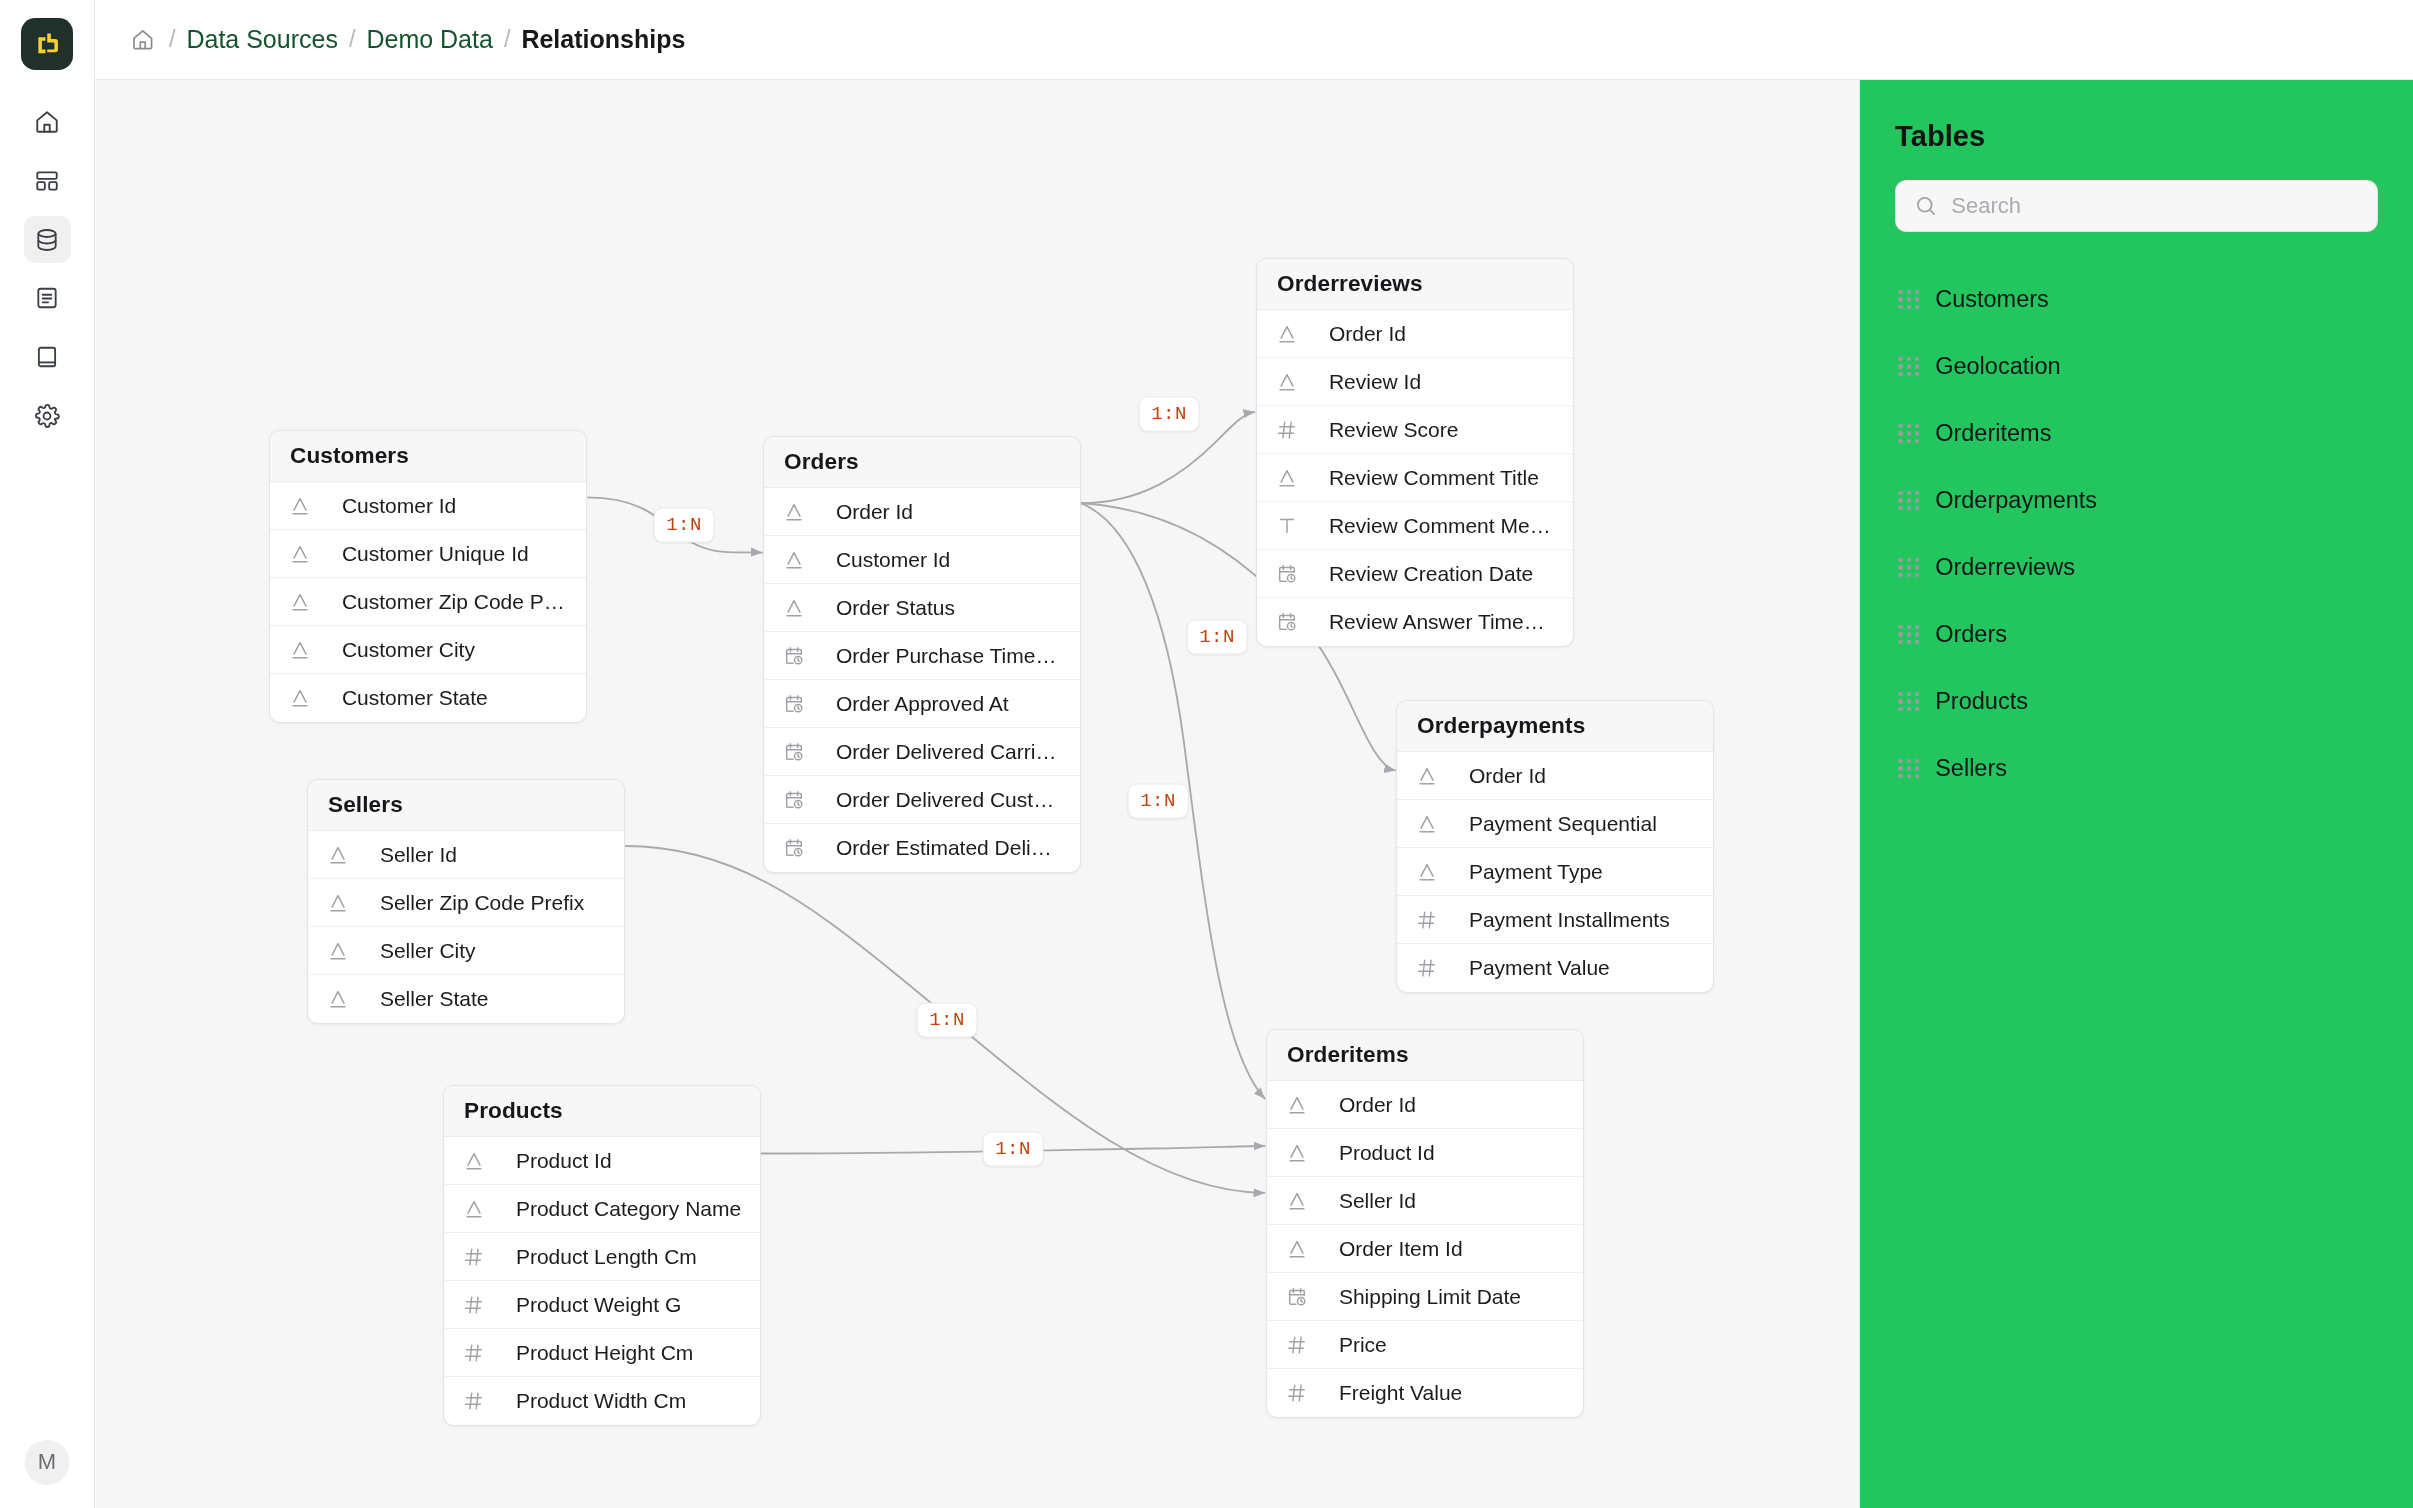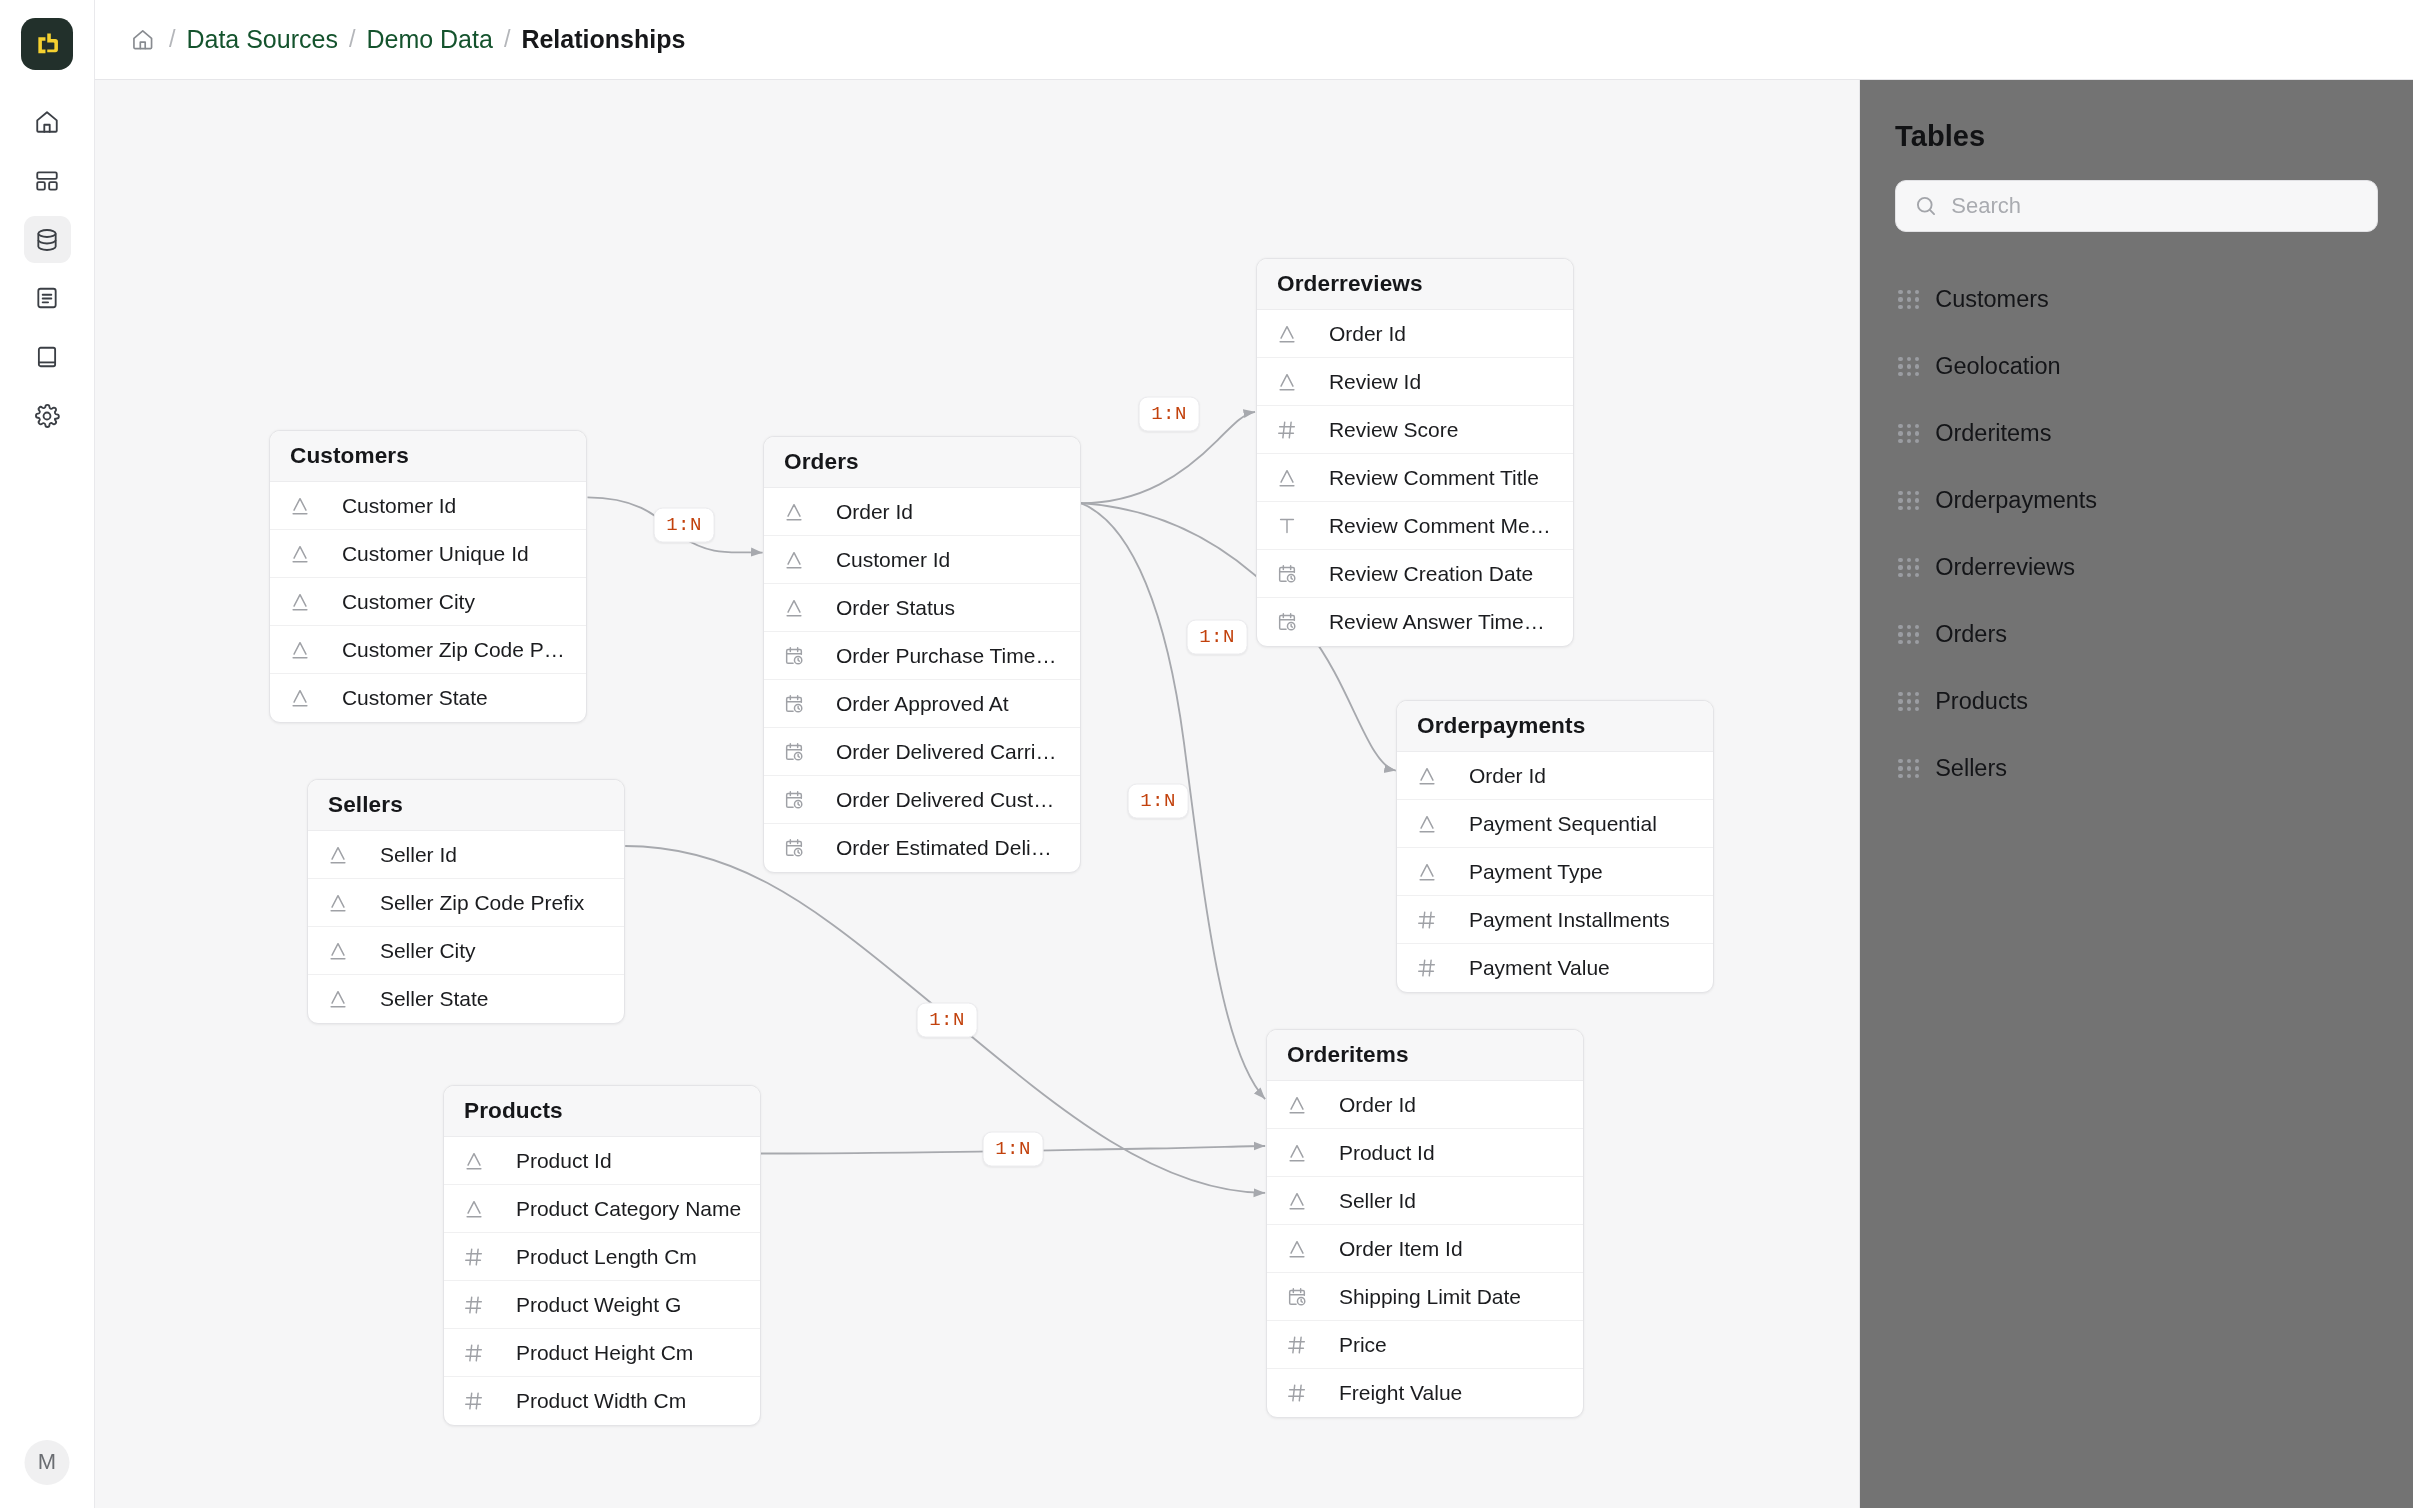--- a/index.html
+++ b/index.html
@@ -112,21 +112,21 @@
     font-family: "Liberation Mono", monospace;
     font-size: 19px; color: #c2410c;
     letter-spacing: 0.4px;
     transform: translate(-50%, -50%);
     cursor: pointer;
   }
 
   
   .panel {
     width: 553px; flex: 0 0 553px;
-    background: #737373;
+    background: #22c55e;
     padding: 40px 35px 8px 35px;
   }
   .panel-title { font-size: 29px; font-weight: 700; color: #111214; margin-bottom: 27px; letter-spacing: 0.1px; }
   .search {
     height: 52px; border: 0.8px solid #e2e2e5; border-radius: 11px;
     background: #f7f7f8;
     display: flex; align-items: center; gap: 13.4px;
     padding: 0 18.4px; margin-bottom: 34px;
     cursor: text;
   }
@@ -273,30 +273,30 @@
                   </span>
                   <span class="rlabel">Customer Unique Id</span>
                 </div>
                 <div class="node-row">
                   <span class="tip">
                     <svg viewBox="0 0 24 24" fill="none" stroke="currentColor" stroke-width="1.6" stroke-linecap="round" stroke-linejoin="round">
                       <path d="M5.5 16.5 12 4l6.5 12.5"></path>
                       <path d="M4.5 20.5h15"></path>
                     </svg>
                   </span>
+                  <span class="rlabel">Customer Zip Code Prefix</span>
+                </div>
+                <div class="node-row">
+                  <span class="tip">
+                    <svg viewBox="0 0 24 24" fill="none" stroke="currentColor" stroke-width="1.6" stroke-linecap="round" stroke-linejoin="round">
+                      <path d="M5.5 16.5 12 4l6.5 12.5"></path>
+                      <path d="M4.5 20.5h15"></path>
+                    </svg>
+                  </span>
                   <span class="rlabel">Customer City</span>
-                </div>
-                <div class="node-row">
-                  <span class="tip">
-                    <svg viewBox="0 0 24 24" fill="none" stroke="currentColor" stroke-width="1.6" stroke-linecap="round" stroke-linejoin="round">
-                      <path d="M5.5 16.5 12 4l6.5 12.5"></path>
-                      <path d="M4.5 20.5h15"></path>
-                    </svg>
-                  </span>
-                  <span class="rlabel">Customer Zip Code Prefix</span>
                 </div>
                 <div class="node-row">
                   <span class="tip">
                     <svg viewBox="0 0 24 24" fill="none" stroke="currentColor" stroke-width="1.6" stroke-linecap="round" stroke-linejoin="round">
                       <path d="M5.5 16.5 12 4l6.5 12.5"></path>
                       <path d="M4.5 20.5h15"></path>
                     </svg>
                   </span>
                   <span class="rlabel">Customer State</span>
                 </div>

